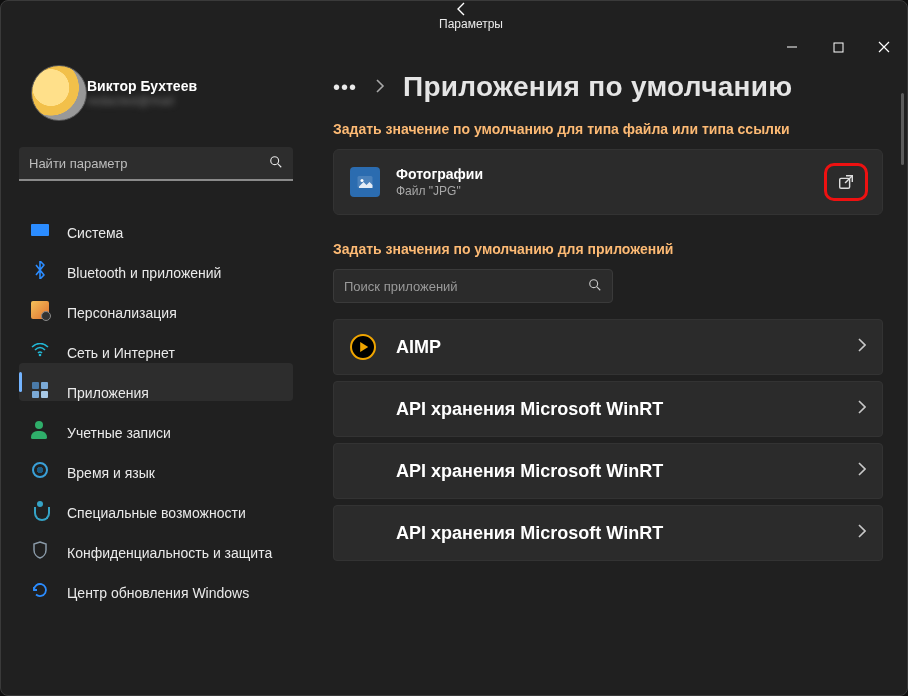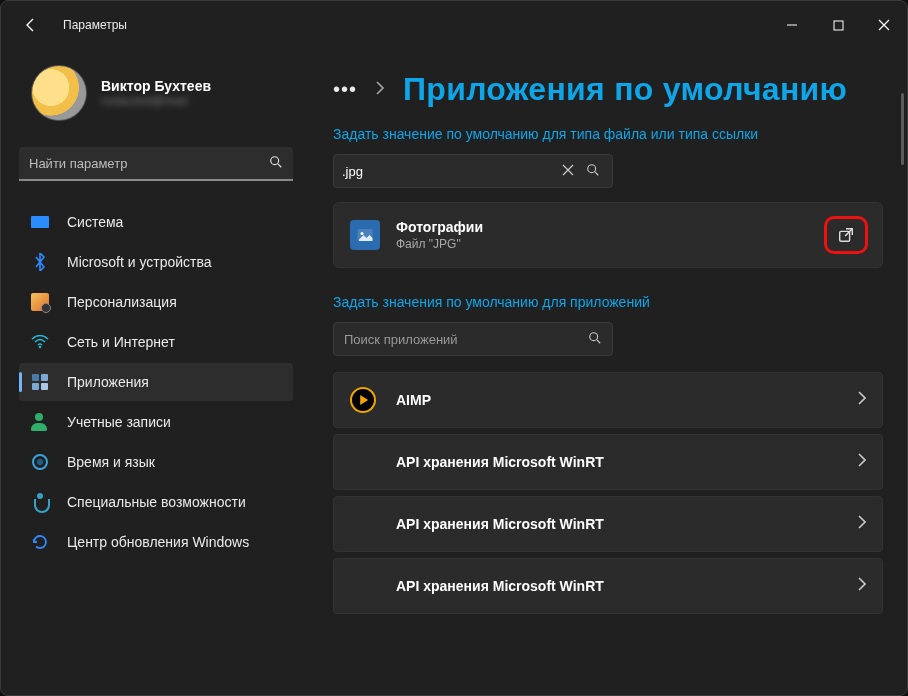--- a/index.html
+++ b/index.html
@@ -1,56 +1,56 @@
 <!DOCTYPE html>
 <html><head>
 <meta charset="utf-8">
 <style>
   * { box-sizing: border-box; margin: 0; padding: 0; font-family: "Segoe UI", Arial, sans-serif; }
   body { background: #0f0f0f; width: 908px; height: 696px; overflow: hidden; position: relative; }
   .window { width: 908px; height: 696px; background: #202020; border: 1px solid #3a3a3a; border-radius: 8px; position: relative; overflow: hidden; }
 
   
-  .titlebar { height: 48px; display: flex; align-items: center; padding: 0 0 0 16px; color: #fff; }
+  .titlebar { height: 48px; display: flex; align-items: center; padding: 0 0 0 16px; color: #fff; flex-direction: column; }
   .back-btn { width: 28px; height: 28px; display: flex; align-items: center; justify-content: center; color: #fff; font-size: 16px; cursor: pointer; }
   .title { margin-left: 18px; font-size: 12px; color: #eaeaea; }
   .win-controls { margin-left: auto; display: flex; }
   .win-btn { width: 46px; height: 32px; display: flex; align-items: center; justify-content: center; color: #fff; cursor: pointer; }
   .win-btn svg, .win-btn span { pointer-events: none; }
 
   
   .content { display: flex; height: calc(696px - 48px); }
 
   
   .sidebar { width: 308px; padding: 12px 10px 0 12px; display: flex; flex-direction: column; }
   .profile { display: flex; align-items: center; padding: 4px 8px 18px 18px; }
   .avatar { width: 56px; height: 56px; border-radius: 50%; background: radial-gradient(circle at 35% 40%, #ffe08a 0 38%, #f2c04a 39% 58%, #999 59% 100%); border:1px solid #555; }
-  .profile-text { margin-left: 14px; color: #fff; }
+  .profile-text { color: #fff; }
   .profile-name { font-size: 14px; font-weight: 600; }
   .profile-sub { font-size: 12px; color: #7a7a7a; filter: blur(3px); letter-spacing: 0.5px; }
 
   .search { margin: 8px 6px 4px 6px; height: 34px; background: #2d2d2d; border-bottom: 2px solid #8a8a8a; border-radius: 4px 4px 0 0; display: flex; align-items: center; padding: 0 10px; }
   .search input { flex: 1; background: transparent; border: none; outline: none; color: #fff; font-size: 13px; }
   .search input::placeholder { color: #bdbdbd; }
   .search .icon { color: #e6e6e6; font-size: 14px; }
 
   .nav { margin-top: 18px; display: flex; flex-direction: column; gap: 2px; padding: 0 6px; }
-  .nav-item { height: 38px; display: flex; align-items: center; padding: 0 10px; border-radius: 4px; color: #eaeaea; font-size: 14px; cursor: pointer; position: relative; }
+  .nav-item { height: 38px; display: flex; align-items: flex-end; padding: 0 10px; border-radius: 4px; color: #eaeaea; font-size: 14px; cursor: pointer; position: relative; }
   .nav-item.active { background: #2d2d2d; }
   .nav-item.active::before { content:""; position:absolute; left:0; top:9px; bottom:9px; width:3px; background:#74b4ff; border-radius:2px; }
   .nav-item .ni-icon { width: 22px; height: 22px; margin-right: 16px; display:flex; align-items:center; justify-content:center; font-size:16px; }
 
   
   .pane { flex: 1; padding: 22px 24px 0 24px; position: relative; overflow: hidden; }
   .breadcrumb-row { display: flex; align-items: center; gap: 18px; margin-bottom: 18px; }
   .dots { color: #eaeaea; font-size: 20px; letter-spacing: 1px; cursor:pointer; }
   .chevron-sep { color: #a8a8a8; font-size: 14px; }
-  .page-title { color: #0ea5e9; font-size: 32px; font-weight: 600; letter-spacing: 0.3px; }
-
-  .section-label { color: #0ea5e9; font-size: 14px; margin-bottom: 12px; font-weight: 400; }
+  .page-title { color: #e5e5e5; font-size: 28px; font-weight: 600; letter-spacing: 0.3px; }
+
+  .section-label { color: #fdba74; font-size: 14px; margin-bottom: 12px; font-weight: 700; }
 
   .ext-search { width: 280px; height: 34px; background: #2b2b2b; border: 1px solid #3a3a3a; border-radius: 4px; display: flex; align-items: center; padding: 0 8px; margin-bottom: 14px; }
   .ext-search input { flex:1; background: transparent; border:none; outline:none; color:#fff; font-size:13px; }
   .ext-search .clear-x { color:#c8c8c8; font-size:14px; padding:0 8px; cursor:pointer; }
   .ext-search .mag { color:#c8c8c8; font-size:13px; padding:0 4px; cursor:pointer; }
 
   .result-card { background: #2b2b2b; border:1px solid #333; border-radius: 6px; height: 66px; display:flex; align-items:center; padding: 0 16px; position:relative; margin-bottom: 26px; }
   .result-card .app-icon { width:30px; height:30px; background:#2b6cb0; border-radius:4px; display:flex; align-items:center; justify-content:center; margin-right:16px; }
   .result-card .app-icon svg { width:18px; height:18px; fill:#fff; }
   .result-card .app-t { color:#fff; font-size:14px;font-weight:bold; }
@@ -59,21 +59,21 @@
   .open-box svg { width:18px; height:18px; stroke:#ddd; fill:none; stroke-width:1.6; }
 
   .app-search { width: 280px; height: 34px; background: #2b2b2b; border:1px solid #3a3a3a; border-radius:4px; display:flex; align-items:center; padding: 0 10px; margin-bottom: 16px; margin-top: 6px; }
   .app-search input { flex:1; background:transparent; border:none; outline:none; color:#fff; font-size:13px; }
   .app-search input::placeholder{ color:#9a9a9a; }
   .app-search .mag { color:#c8c8c8; font-size:13px; }
 
   .app-list { display:flex; flex-direction:column; gap:6px; }
   .app-row { height:56px; background:#2b2b2b; border:1px solid #333; border-radius:4px; display:flex; align-items:center; padding:0 16px; cursor:pointer; }
   .app-row .row-icon { width:26px; height:26px; border-radius:50%; margin-right:20px; display:flex; align-items:center; justify-content:center; }
-  .app-row .row-label { flex:1; color:#fff; font-size:14px; font-weight:600; }
+  .app-row .row-label { flex:1; color:#fff; font-size:18px; font-weight:600; }
   .app-row .row-icon.empty { visibility:hidden; }
   .app-row .chev { color:#c8c8c8; font-size:16px; }
 
   .aimp-ico { background:#000; border:2px solid #f0a500; position:relative; }
   .aimp-ico::after{ content:""; position:absolute; left:50%; top:50%; width:0; height:0; transform:translate(-35%,-50%); border-left:8px solid #f0a500; border-top:5px solid transparent; border-bottom:5px solid transparent; }
 
   
   .vscroll { position:absolute; right:3px; top:92px; width:3px; height:72px; background:#5b5b5b; border-radius:2px; }
 
   
@@ -155,21 +155,21 @@
               <span class="ic-sys"></span>
             </span>
           <span>Система</span>
         </div>
         <div class="nav-item">
           <span class="ni-icon ic-bt">
             <svg width="14" height="18" viewBox="0 0 14 18">
                 <path d="M3 4 L11 14 L7 18 L7 0 L11 4 L3 14" stroke="#2b8cff" stroke-width="1.6" fill="none" stroke-linejoin="round"></path>
               </svg>
           </span>
-          <span>Microsoft и устройства</span>
+          <span>Bluetooth и приложений</span>
         </div>
         <div class="nav-item">
           <span class="ni-icon">
               <span class="ic-pers"></span>
             </span>
           <span>Персонализация</span>
         </div>
         <div class="nav-item">
           <span class="ni-icon ic-net">
             <svg width="18" height="14" viewBox="0 0 18 14">
@@ -202,20 +202,28 @@
             </span>
           <span>Время и язык</span>
         </div>
         <div class="nav-item">
           <span class="ni-icon">
               <span class="ic-access"></span>
             </span>
           <span>Специальные возможности</span>
         </div>
         <div class="nav-item">
+          <span class="ni-icon ic-priv">
+            <svg width="16" height="18" viewBox="0 0 16 18">
+                <path d="M8 1 L14 3 V9 C14 13 11 16 8 17 C5 16 2 13 2 9 V3 Z" stroke="#8a9aa8" stroke-width="1.5" fill="none"></path>
+              </svg>
+          </span>
+          <span>Конфиденциальность и защита</span>
+        </div>
+        <div class="nav-item">
           <span class="ni-icon ic-upd">
             <svg width="18" height="18" viewBox="0 0 18 18">
                 <path d="M3 9 A6 6 0 1 1 5 13.5" stroke="#2b8cff" stroke-width="1.8" fill="none"></path>
                 <path d="M3 6 L3 9 L6 9" stroke="#2b8cff" stroke-width="1.8" fill="none"></path>
               </svg>
           </span>
           <span>Центр обновления Windows</span>
         </div>
       </div>
     </div>
@@ -226,34 +234,20 @@
         <span class="chevron-sep">
           <svg width="10" height="14" viewBox="0 0 10 14">
               <path d="M2 1 L8 7 L2 13" stroke="#a8a8a8" stroke-width="1.6" fill="none"></path>
             </svg>
         </span>
         <span class="page-title">Приложения по умолчанию</span>
       </div>
 
       <div class="section-label">Задать значение по умолчанию для типа файла или типа ссылки</div>
 
-      <div class="ext-search">
-        <input value=".jpg" style="">
-        <span class="clear-x">
-          <svg width="12" height="12" viewBox="0 0 12 12">
-              <path d="M1 1 L11 11 M11 1 L1 11" stroke="#c8c8c8" stroke-width="1.3"></path>
-            </svg>
-        </span>
-        <span class="mag">
-          <svg width="14" height="14" viewBox="0 0 16 16">
-              <circle cx="6.5" cy="6.5" r="4.5" stroke="#c8c8c8" stroke-width="1.3" fill="none"></circle>
-              <line x1="10.2" y1="10.2" x2="14" y2="14" stroke="#c8c8c8" stroke-width="1.3"></line>
-            </svg>
-        </span>
-      </div>
 
       <div class="result-card">
         <div class="app-icon">
           <svg viewBox="0 0 24 24">
               <rect x="2" y="4" width="20" height="16" rx="2" fill="#fff" opacity="0.15"></rect>
               <circle cx="8" cy="10" r="2" fill="#fff"></circle>
               <path d="M4 18 L10 12 L14 16 L18 12 L22 16 V20 H4 Z" fill="#fff" opacity="0.85"></path>
             </svg>
         </div>
         <div>

